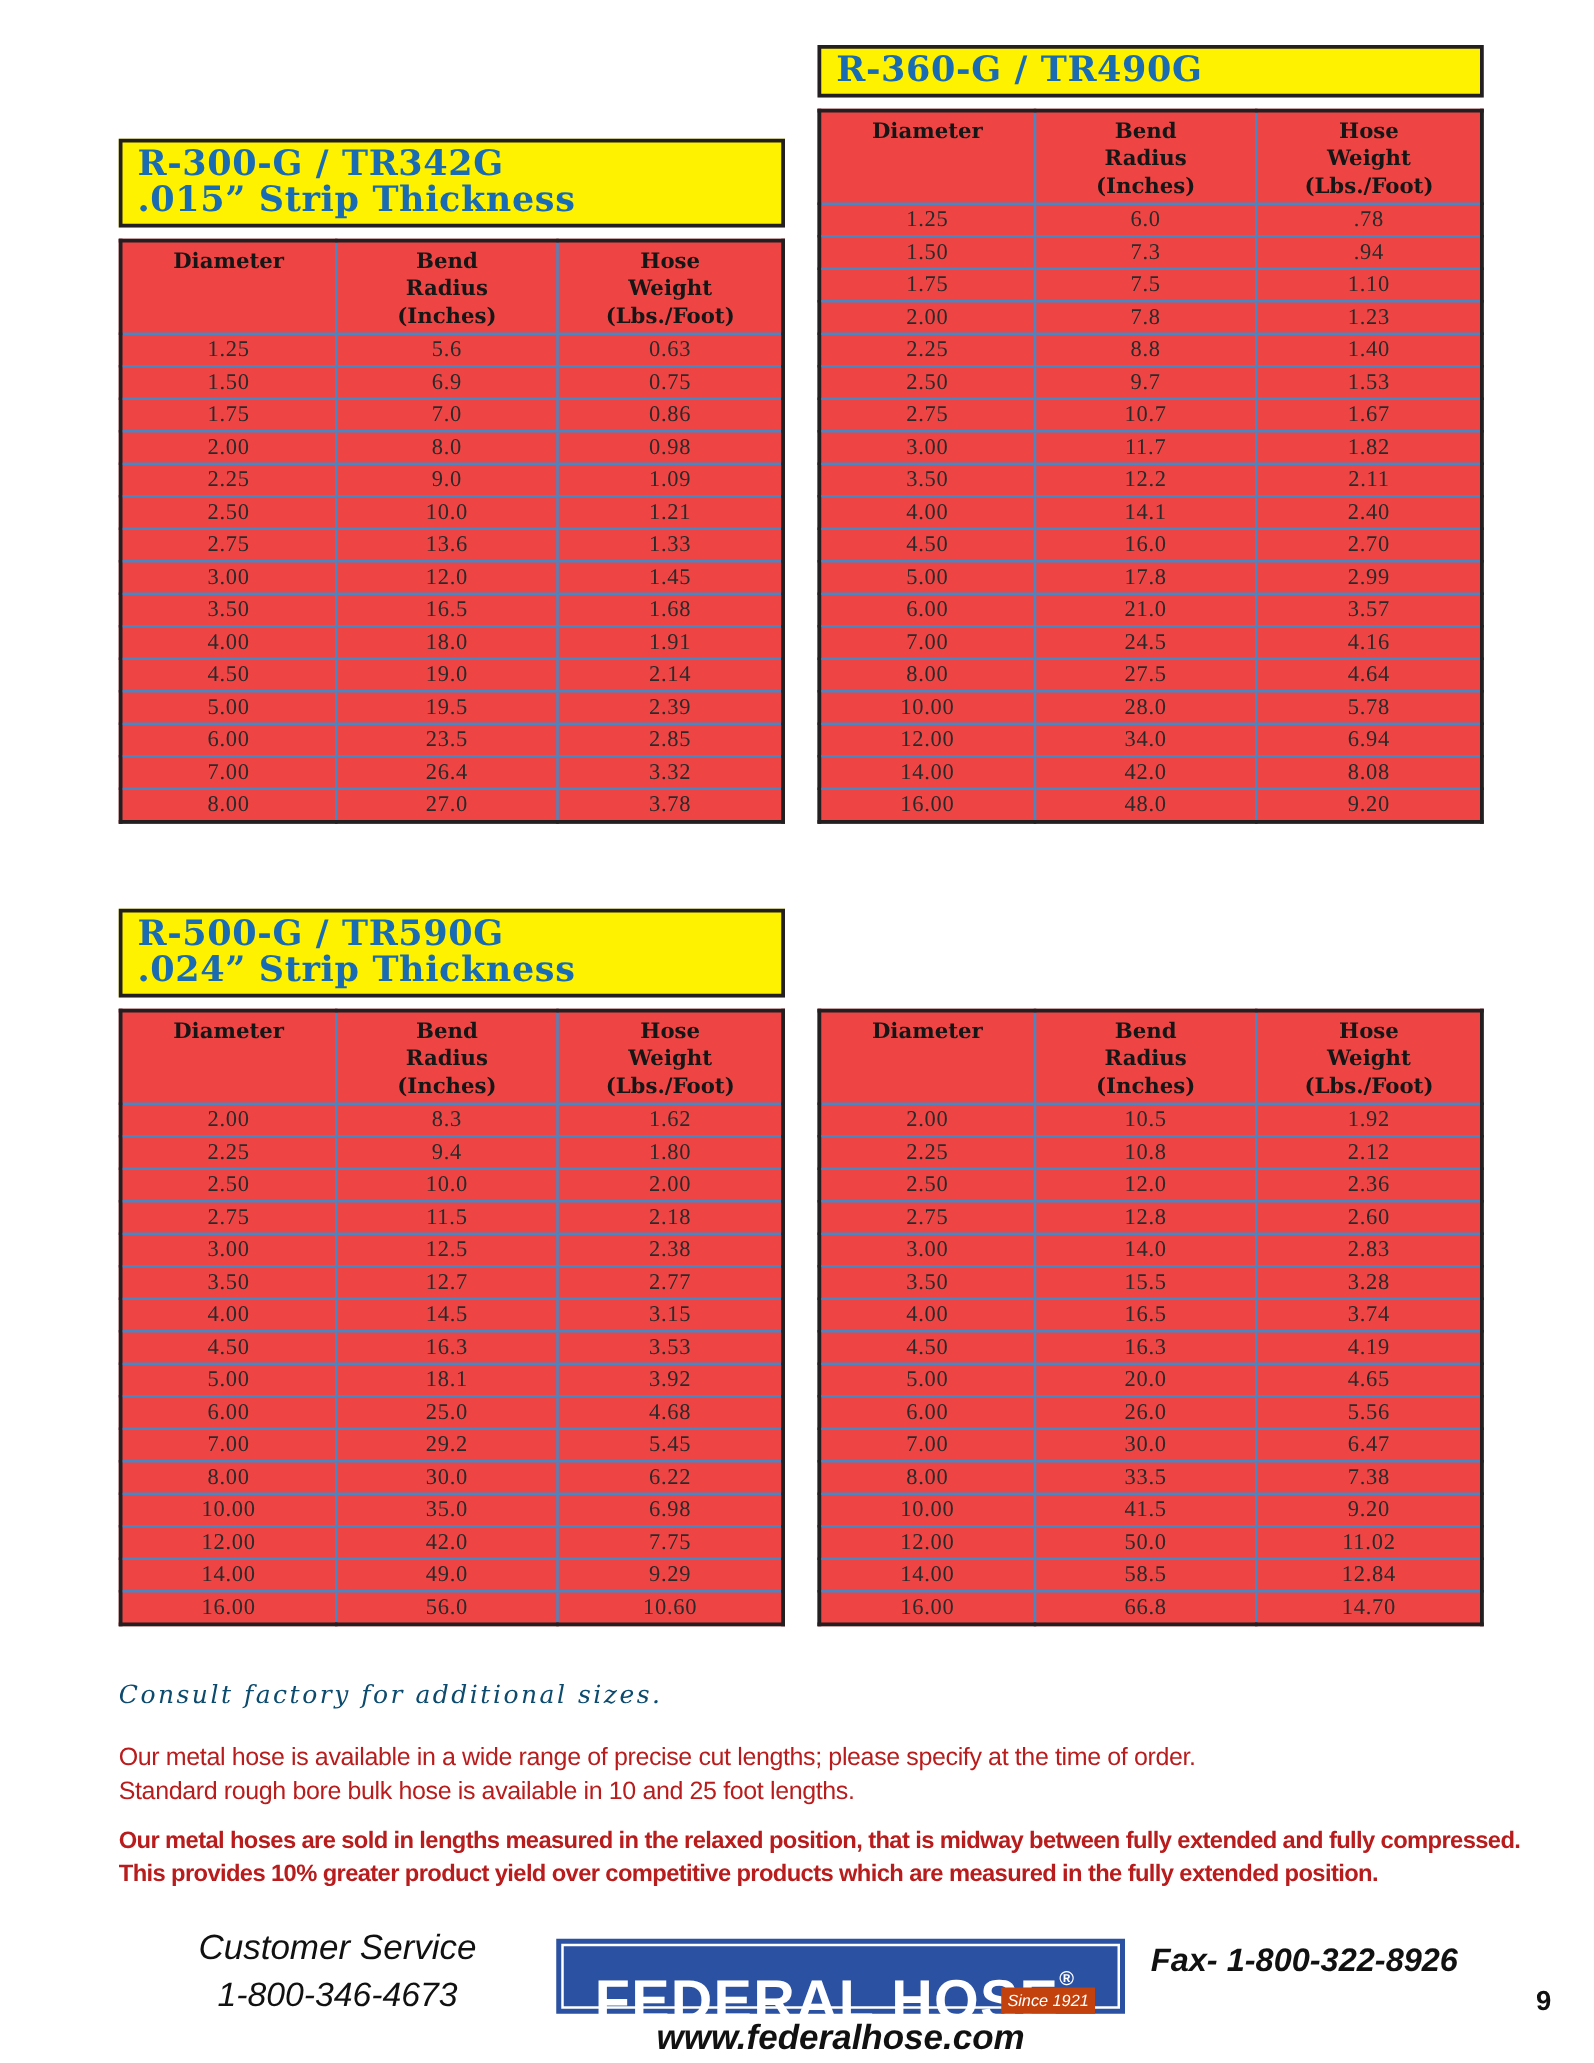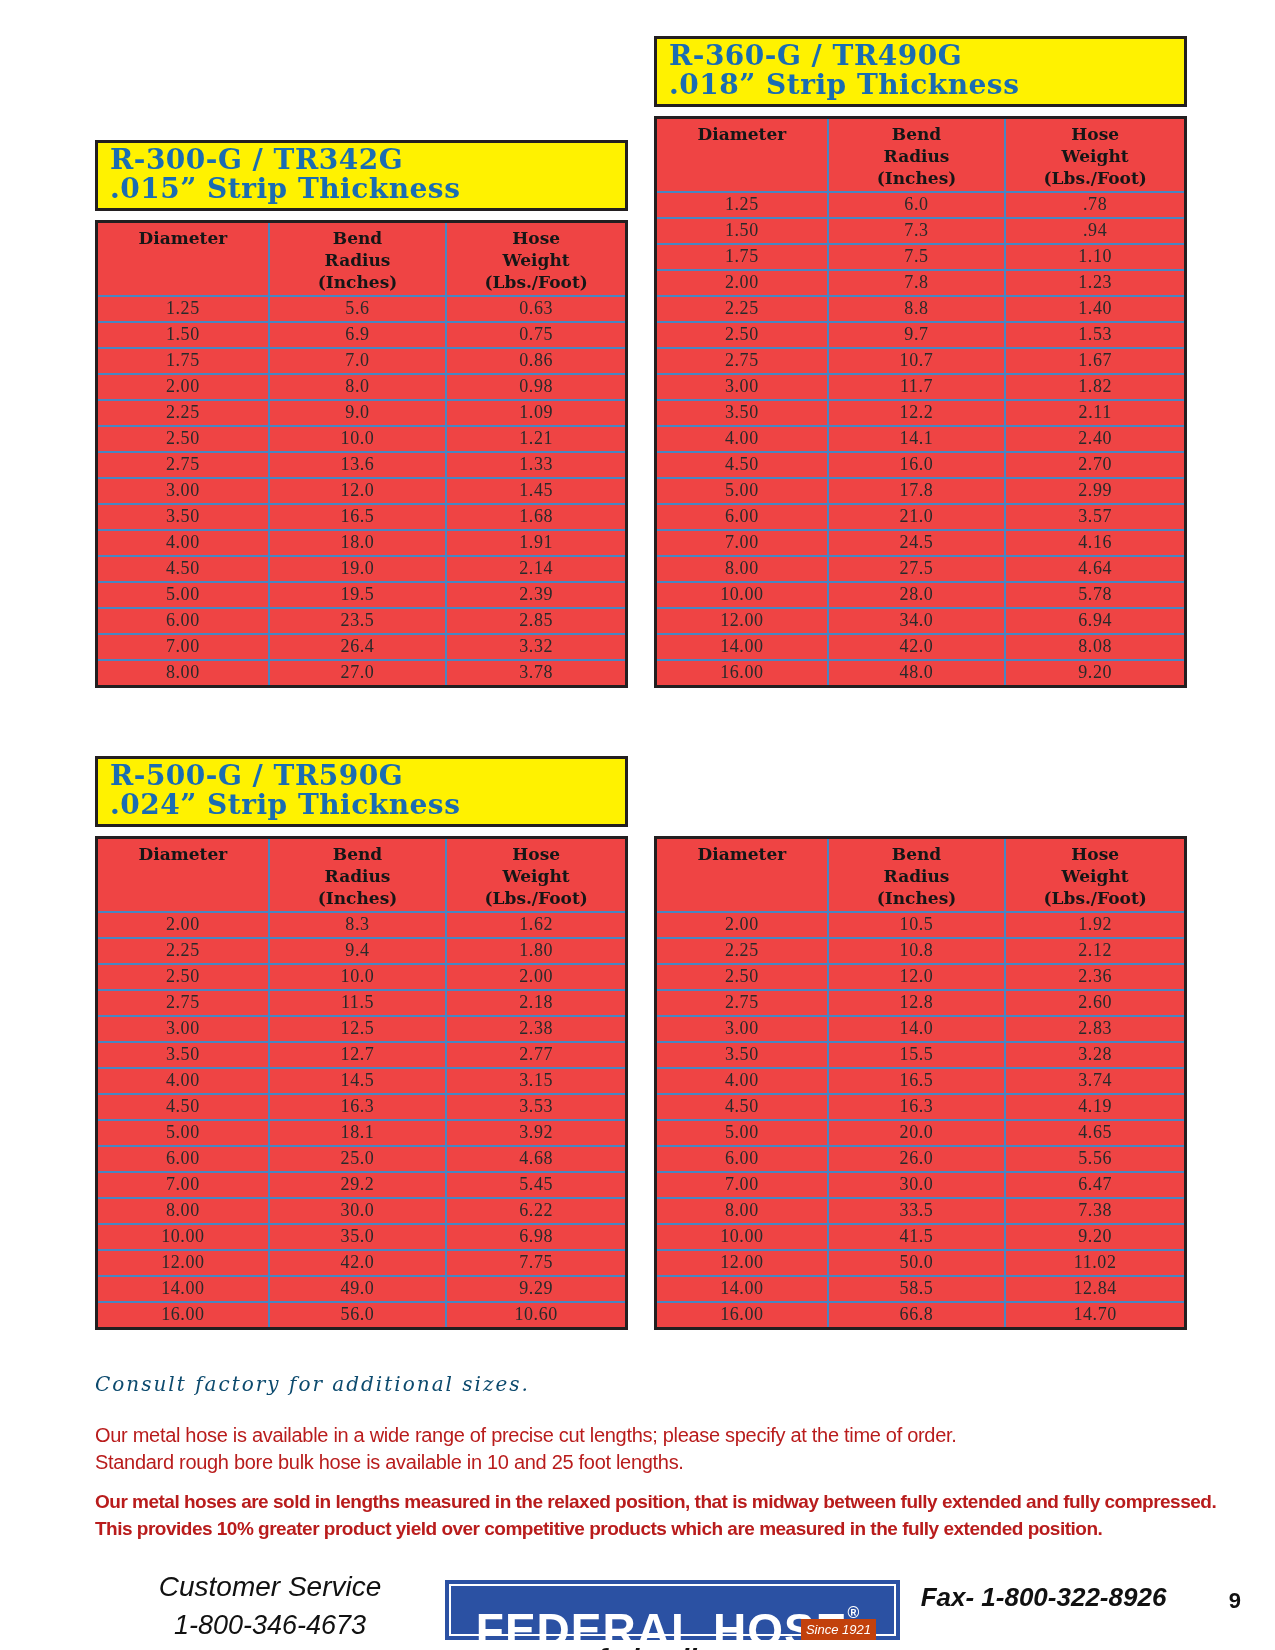--- a/index.html
+++ b/index.html
@@ -193,21 +193,20 @@
                 <td>8.00</td>
                 <td>27.0</td>
                 <td>3.78</td>
               </tr>
             </tbody>
           </table>
       </div>
       <div class="panel">
         <div class="title-box">
           <div class="title-line">R-360-G / TR490G</div>
-          <div class="title-line">.018” Strip Thickness</div>
         </div>
         <table class="spec-table">
             <colgroup>
               <col style="width: 32.5%;">
               <col style="width: 33.5%;">
               <col style="width: 34%;">
             </colgroup>
             <thead>
               <tr>
                 <th>Diameter</th>

